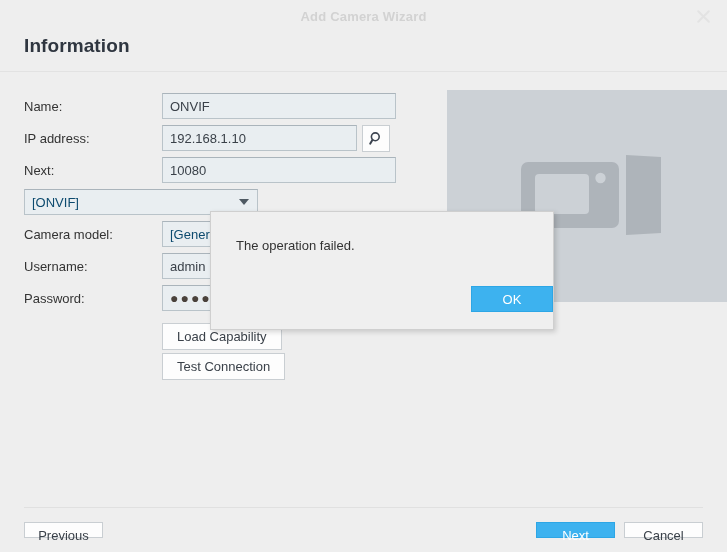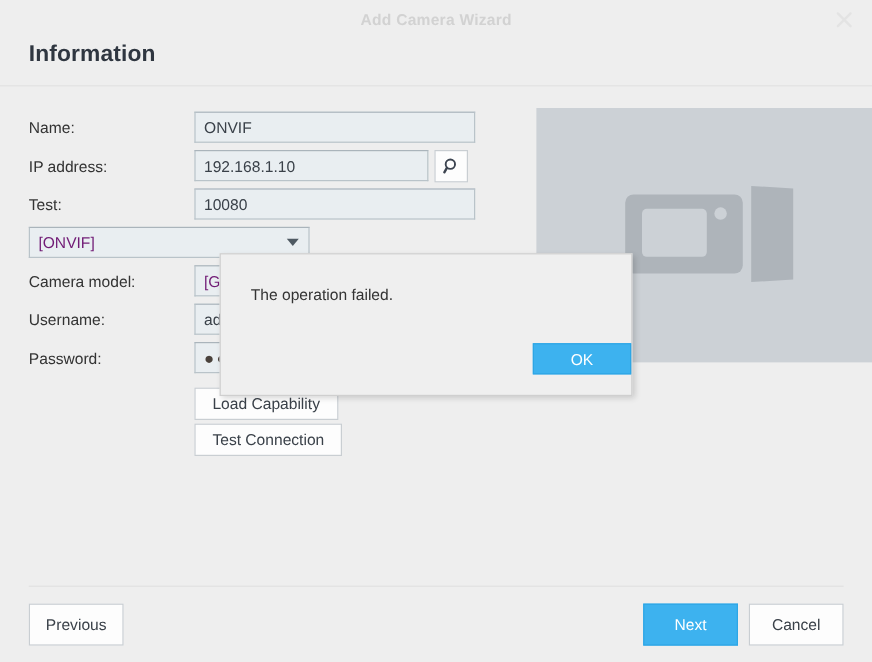--- a/index.html
+++ b/index.html
@@ -147,21 +147,21 @@
     box-sizing: border-box;
     width: 234px;
     height: 26px;
     background: #e9eef1;
     border: 1px solid #b9c3c9;
     border-top-color: #aab4bb;
     display: flex;
     align-items: center;
     padding: 0 7px;
     font-size: 13px;
-    color: #701a75;
+    color: #0c4a6e;
     cursor: pointer;
     position: relative;
   }
   .selectfield .caret {
     position: absolute;
     right: 8px;
     top: 50%;
     transform: translateY(-50%);
     width: 0; height: 0;
     border-left: 5.5px solid transparent;
@@ -216,40 +216,40 @@
     margin-bottom: 14px;
   }
   .footer-bar {
     display: flex;
     align-items: center;
     padding-bottom: 14px;
   }
   .footer-spacer { flex: 1 1 auto; }
   .btn-footer {
     min-width: 79px;
-    height: 35px;
+    height: 16px;
     text-align: center;
     padding: 0 12px;
   }
   .btn-primary {
     background: #3db2ef;
     border: 1px solid #2da6e5;
     color: #ffffff;
   }
   .btn-gap { margin-left: 9px; }
 
   
   .modal-overlay {
     position: absolute;
     inset: 0;
     pointer-events: none;
   }
   .modal {
     position: absolute;
-    left: 183px;
+    left: 210px;
     top: 211px;
     width: 342px;
     height: 117px;
     background: #efefef;
     border: 1px solid #cfcfcf;
     box-shadow: 2px 2px 5px rgba(0,0,0,0.16);
     pointer-events: auto;
     display: flex;
     flex-direction: column;
   }
@@ -316,21 +316,21 @@
               <svg width="15" height="15" viewBox="0 0 15 15" aria-hidden="true">
                 <circle cx="6.3" cy="5.8" r="3.9" fill="none" stroke="#3c4450" stroke-width="1.6"></circle>
                 <path d="M3.4 8.9 L1.3 12.6" stroke="#3c4450" stroke-width="2" stroke-linecap="round"></path>
               </svg>
             </span>
           </button>
         </div>
       </div>
 
       <div class="form-row">
-        <div class="form-label">Test:</div>
+        <div class="form-label">Next:</div>
         <div class="field-wrap">
           <input class="textfield" type="text" value="10080" style="">
         </div>
       </div>
 
       <div class="form-row">
         <div class="field-wrap">
           <div class="selectfield">
             <span>[ONVIF]</span>
             <span class="caret"></span>

